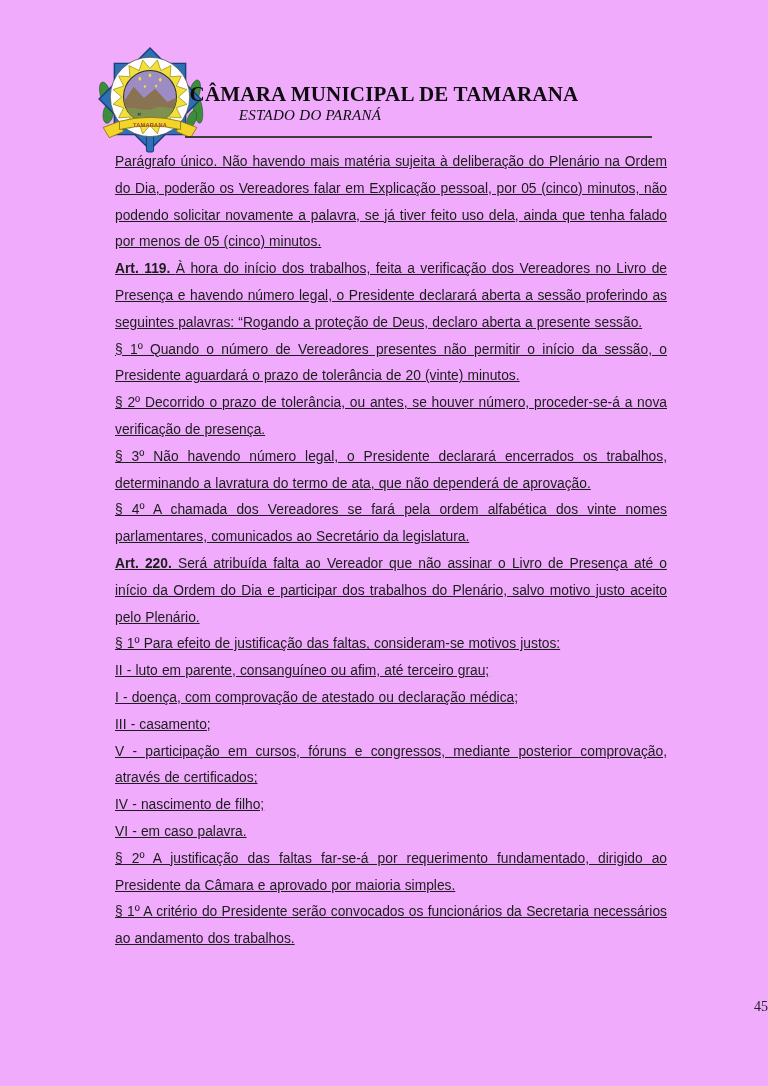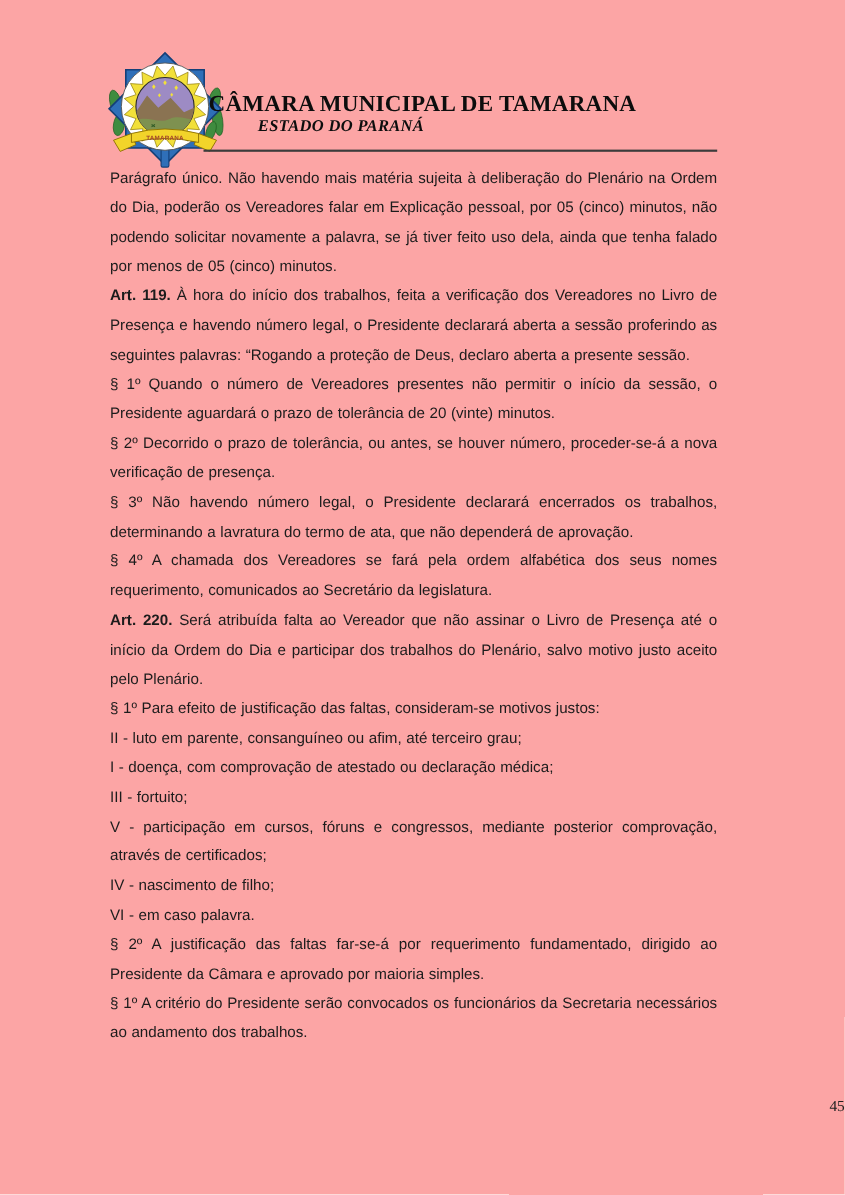--- a/index.html
+++ b/index.html
@@ -1,20 +1,20 @@
 <!DOCTYPE html>
 <html><head>
 <meta charset="utf-8">
 <style>
   html, body { margin: 0; padding: 0; background: #ffffff; }
   .page {
     position: relative;
     width: 768px;
     height: 1086px;
-    background: #fca5a5;
+    background: #f0abfc;
     overflow: hidden;
     font-family: "Liberation Sans", sans-serif;
   }
 
   
   .crest {
     position: absolute;
     left: 93px;
     top: 46px;
     width: 114px;
@@ -33,47 +33,48 @@
     color: #0d0d0d;
     white-space: nowrap;
   }
   .header-subtitle {
     position: absolute;
     left: 0;
     top: 107px;
     width: 620px;
     text-align: center;
     font-family: "Liberation Serif", serif;
-    font-weight: bold;
+    font-weight: normal;
     font-style: italic;
     font-size: 15px;
     letter-spacing: 0.3px;
     color: #0d0d0d;
     white-space: nowrap;
   }
   .header-rule {
     position: absolute;
     left: 185px;
     top: 136px;
     width: 467px;
     height: 0;
     border-top: 2px solid #3c3c3c;
   }
 
   
   .doc {
     position: absolute;
-    left: 100px;
+    left: 115px;
     top: 149px;
     width: 552px;
     text-align: justify;
     font-size: 13.8px;
     line-height: 26.8px;
     color: #1c1c1c;
     word-spacing: 0.3px;
+    text-decoration: underline;
   }
   .doc p { margin: 0; padding: 0; }
   .doc strong { font-weight: bold; }
 
   
   .page-number {
     position: absolute;
     left: 0;
     top: 999px;
     width: 768px;
@@ -141,26 +142,26 @@
   <div class="header-title">CÂMARA MUNICIPAL DE TAMARANA</div>
   <div class="header-subtitle">ESTADO DO PARANÁ</div>
   <div class="header-rule"></div>
 
   <div class="doc">
       <p>Parágrafo único. Não havendo mais matéria sujeita à deliberação do Plenário na Ordem do Dia, poderão os Vereadores falar em Explicação pessoal, por 05 (cinco) minutos, não podendo solicitar novamente a palavra, se já tiver feito uso dela, ainda que tenha falado por menos de 05 (cinco) minutos.</p>
       <p><strong>Art. 119. </strong>À hora do início dos trabalhos, feita a verificação dos Vereadores no Livro de Presença e havendo número legal, o Presidente declarará aberta a sessão proferindo as seguintes palavras: “Rogando a proteção de Deus, declaro aberta a presente sessão.</p>
       <p>§ 1º Quando o número de Vereadores presentes não permitir o início da sessão, o Presidente aguardará o prazo de tolerância de 20 (vinte) minutos.</p>
       <p>§ 2º Decorrido o prazo de tolerância, ou antes, se houver número, proceder-se-á a nova verificação de presença.</p>
       <p>§ 3º Não havendo número legal, o Presidente declarará encerrados os trabalhos, determinando a lavratura do termo de ata, que não dependerá de aprovação.</p>
-      <p>§ 4º A chamada dos Vereadores se fará pela ordem alfabética dos seus nomes requerimento, comunicados ao Secretário da legislatura.</p>
+      <p>§ 4º A chamada dos Vereadores se fará pela ordem alfabética dos vinte nomes parlamentares, comunicados ao Secretário da legislatura.</p>
       <p><strong>Art. 220. </strong>Será atribuída falta ao Vereador que não assinar o Livro de Presença até o início da Ordem do Dia e participar dos trabalhos do Plenário, salvo motivo justo aceito pelo Plenário.</p>
       <p>§ 1º Para efeito de justificação das faltas, consideram-se motivos justos:</p>
       <p>II - luto em parente, consanguíneo ou afim, até terceiro grau;</p>
       <p>I - doença, com comprovação de atestado ou declaração médica;</p>
-      <p>III - fortuito;</p>
+      <p>III - casamento;</p>
       <p>V - participação em cursos, fóruns e congressos, mediante posterior comprovação, através de certificados;</p>
       <p>IV - nascimento de filho;</p>
       <p>VI - em caso palavra.</p>
       <p>§ 2º A justificação das faltas far-se-á por requerimento fundamentado, dirigido ao Presidente da Câmara e aprovado por maioria simples.</p>
       <p>§ 1º A critério do Presidente serão convocados os funcionários da Secretaria necessários ao andamento dos trabalhos.</p>
     </div>
 
   <div class="page-number">45</div>
 
 </div>

